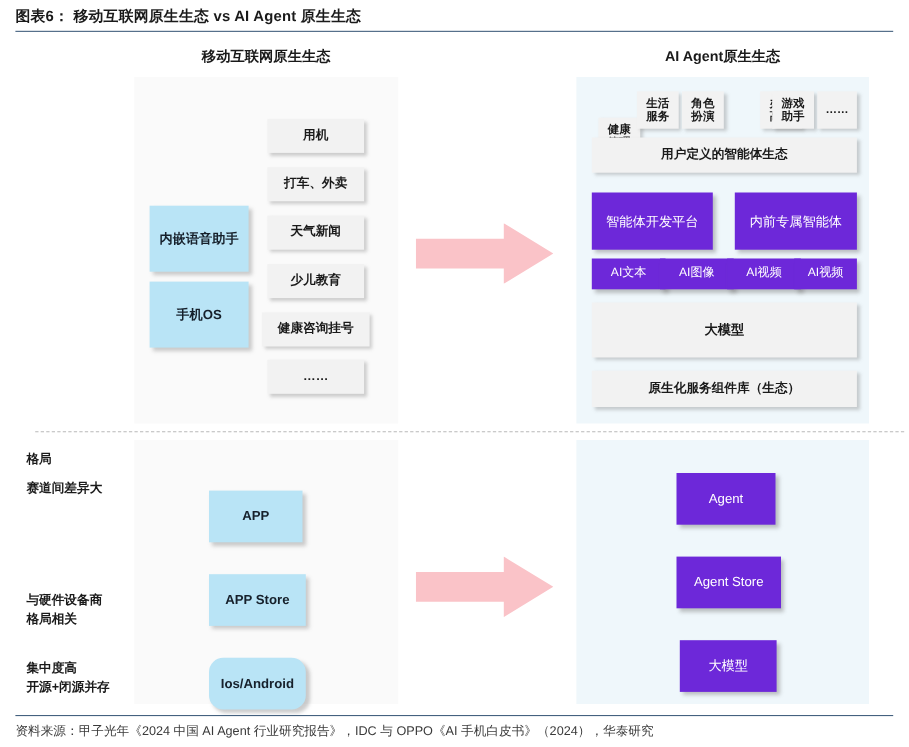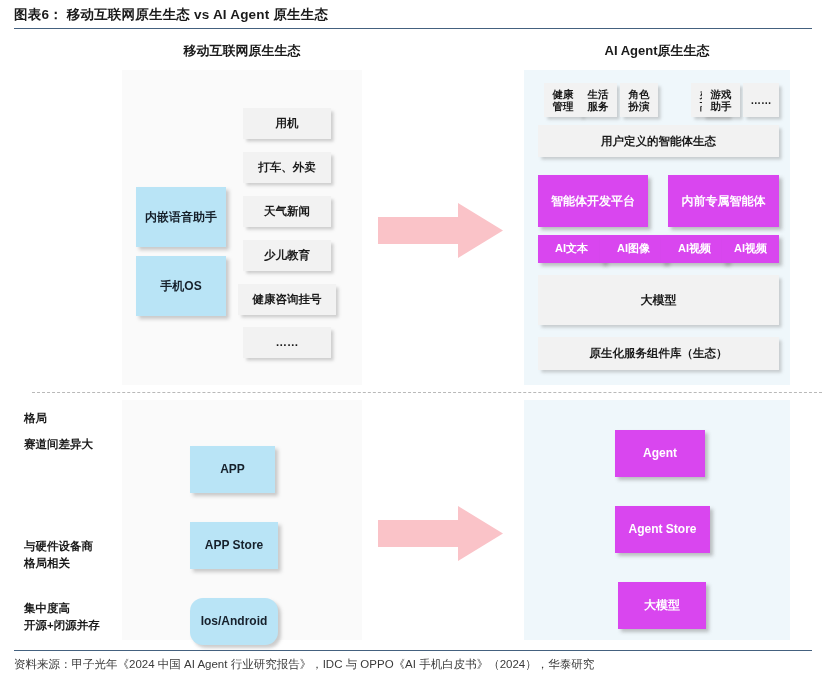--- a/index.html
+++ b/index.html
@@ -103,24 +103,24 @@
   }
   .box-lightblue {
     background: #b9e4f6;
     color: #16202b;
     font-size: 12px;
     font-weight: bold;
     box-shadow: 3px 3px 3.5px rgba(120,120,120,0.38);
     margin-top: 16px;
   }
   .box-steel {
-    background: #d946ef;
+    background: #6d28d9;
     color: #ffffff;
     font-size: 12px;
-    font-weight: bold;
+    font-weight: normal;
     box-shadow: 3px 3px 3.5px rgba(120,120,120,0.45);
   }
   .tag-small {
     font-size: 10.5px;
     font-weight: bold;
     line-height: 1.15;
   }
   .box .stack { display: block; }
 
   
@@ -129,21 +129,21 @@
 
   #box-phone-use     { left: 243px; top: 108px; width: 88px; height: 31px; }
   #box-ride-food     { left: 243px; top: 152px; width: 88px; height: 31px; }
   #box-weather-news  { left: 243px; top: 196px; width: 88px; height: 31px; }
   #box-kids-edu      { left: 243px; top: 240px; width: 88px; height: 31px; }
   #box-health-reg    { left: 238px; top: 284px; width: 98px; height: 31px; }
   #box-more-mobile   { left: 243px; top: 327px; width: 88px; height: 31px; }
 
   
   .agent-tag { top: 83px; height: 34px; width: 38px; }
-  #tag-health  { left: 544px; }
+  #tag-health  { left: 544px; margin-top: 24px; }
   #tag-life    { left: 579px; }
   #tag-role    { left: 620px; }
   #tag-office  { left: 691px; }
   #tag-game    { left: 702px; }
   #tag-more    { left: 743px; width: 36px; }
 
   #box-user-ecosystem { left: 538px; top: 125px; width: 241px; height: 32px; }
   #box-dev-platform   { left: 538px; top: 175px; width: 110px; height: 52px; }
   #box-builtin-agent  { left: 668px; top: 175px; width: 111px; height: 52px; }
 

